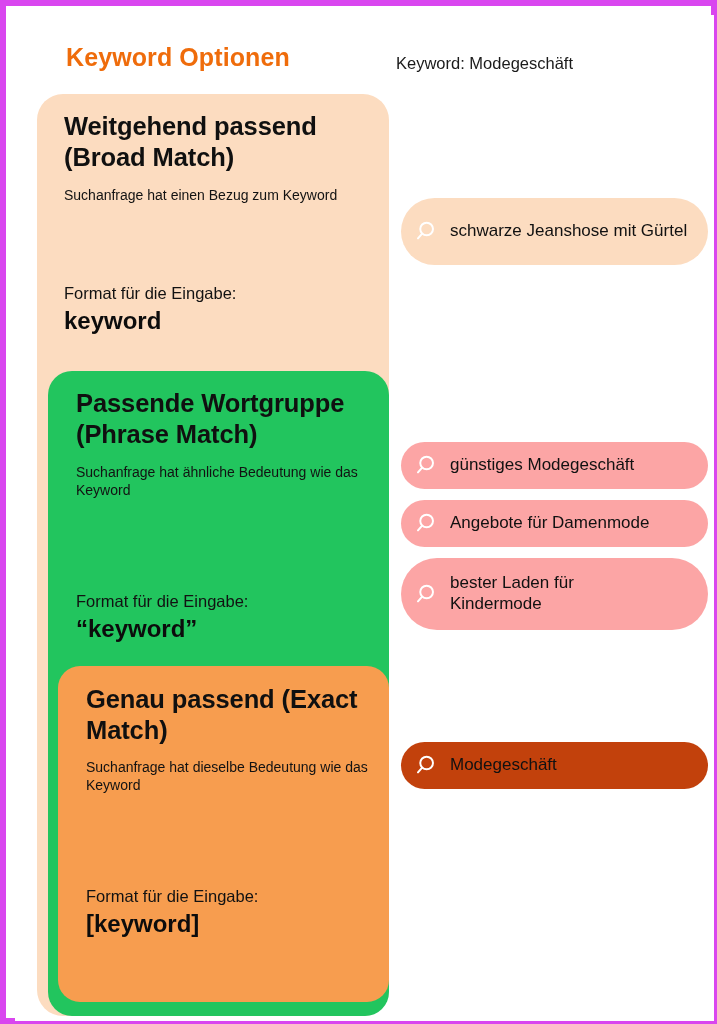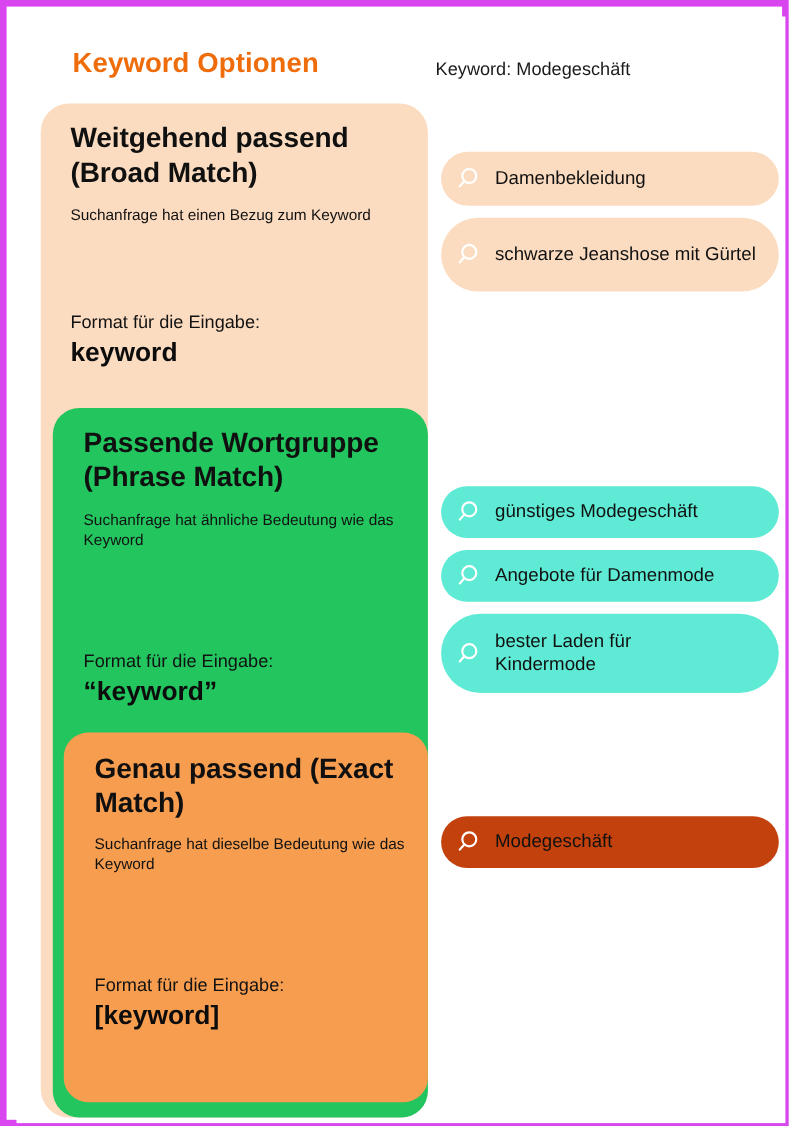--- a/index.html
+++ b/index.html
@@ -151,21 +151,21 @@
     display: block;
   }
   .pill .ptext {
     font-size: 17px;
     color: #111111;
     line-height: 1.22;
     font-weight: normal;
   }
 
   .pill-broad  { background: #fcdcc0; }
-  .pill-phrase { background: #5eead4; }
+  .pill-phrase { background: #fca5a5; }
   .pill-exact  { background: #c2410c; }
 </style>
 </head>
 <body>
 
 <div class="frame">
   <div class="inner">
 
     <div class="title-main">Keyword Optionen</div>
     <div class="title-keyword">Keyword: Modegeschäft</div>
@@ -187,27 +187,20 @@
         <div class="card-exact">
           <div class="sect-title exact-title">Genau passend (Exact Match)</div>
           <div class="sect-desc exact-desc">Suchanfrage hat dieselbe Bedeutung wie das Keyword</div>
           <div class="sect-fmt-label exact-fmtl">Format für die Eingabe:</div>
           <div class="sect-fmt-value exact-fmtv">[keyword]</div>
         </div>
 
       </div>
     </div>
 
-    <div class="pill pill-broad" style="top:123px; height:49px;">
-      <svg class="mag" viewBox="0 0 24 24" fill="none">
-        <circle cx="10.2" cy="9.6" r="6.1" stroke="#ffffff" stroke-width="1.9"></circle>
-        <line x1="5.7" y1="14.3" x2="1.9" y2="18.6" stroke="#ffffff" stroke-width="1.9" stroke-linecap="round"></line>
-      </svg>
-      <span class="ptext">Damenbekleidung</span>
-    </div>
 
     <div class="pill pill-broad" style="top:183px; height:67px;">
       <svg class="mag" viewBox="0 0 24 24" fill="none">
         <circle cx="10.2" cy="9.6" r="6.1" stroke="#ffffff" stroke-width="1.9"></circle>
         <line x1="5.7" y1="14.3" x2="1.9" y2="18.6" stroke="#ffffff" stroke-width="1.9" stroke-linecap="round"></line>
       </svg>
       <span class="ptext" style="max-width:245px;">schwarze Jeanshose mit Gürtel</span>
     </div>
 
     <div class="pill pill-phrase" style="top:427px; height:47px;">

